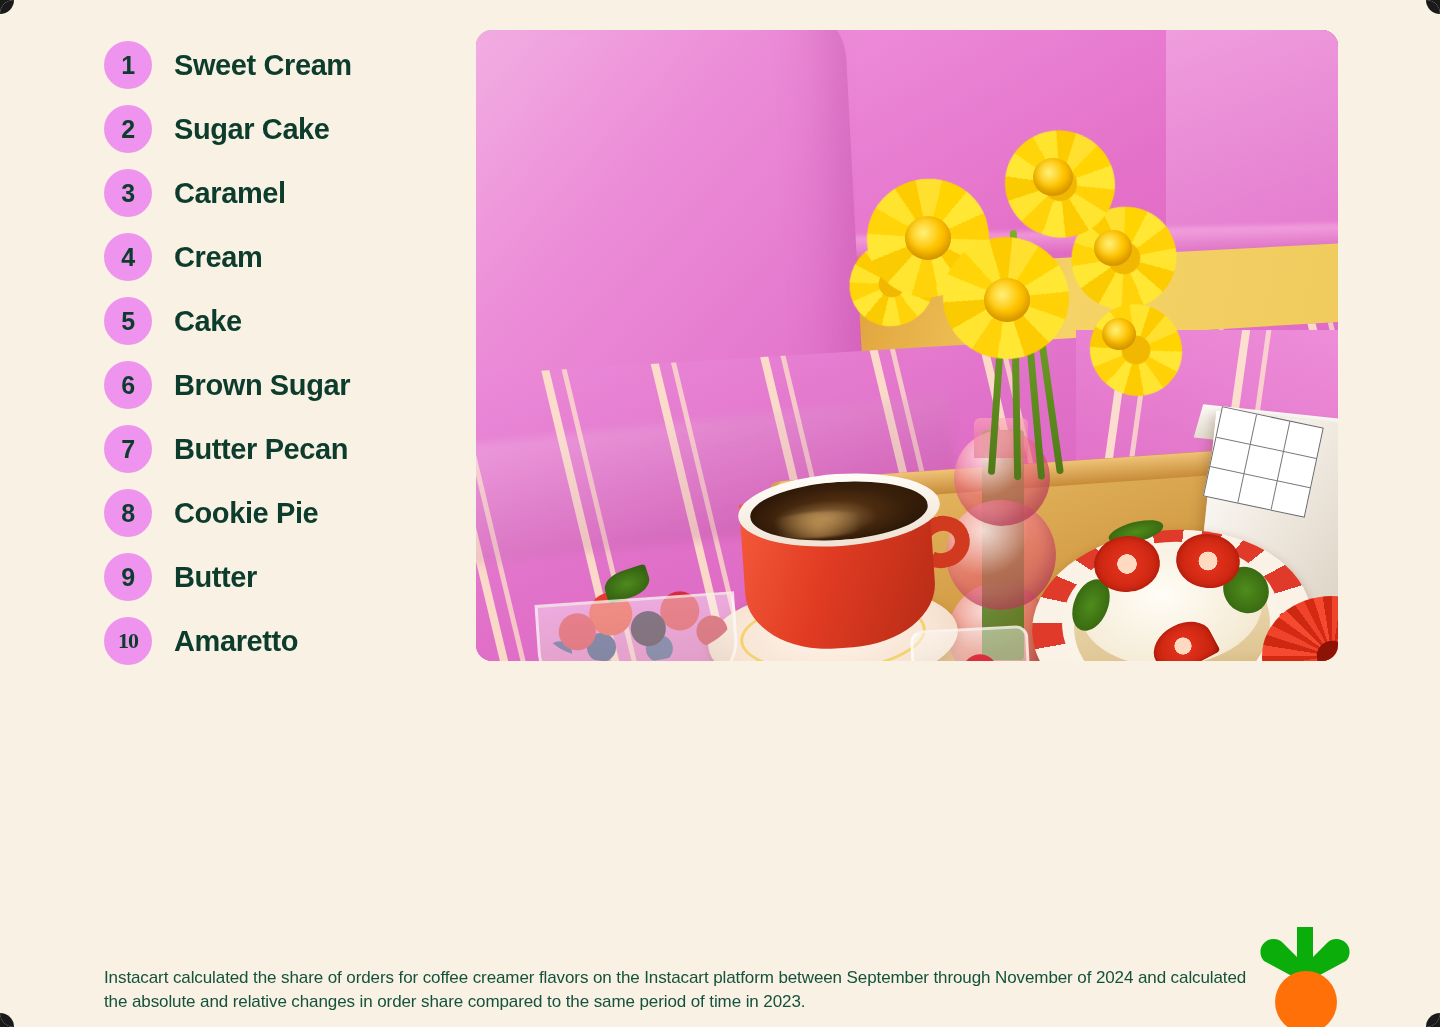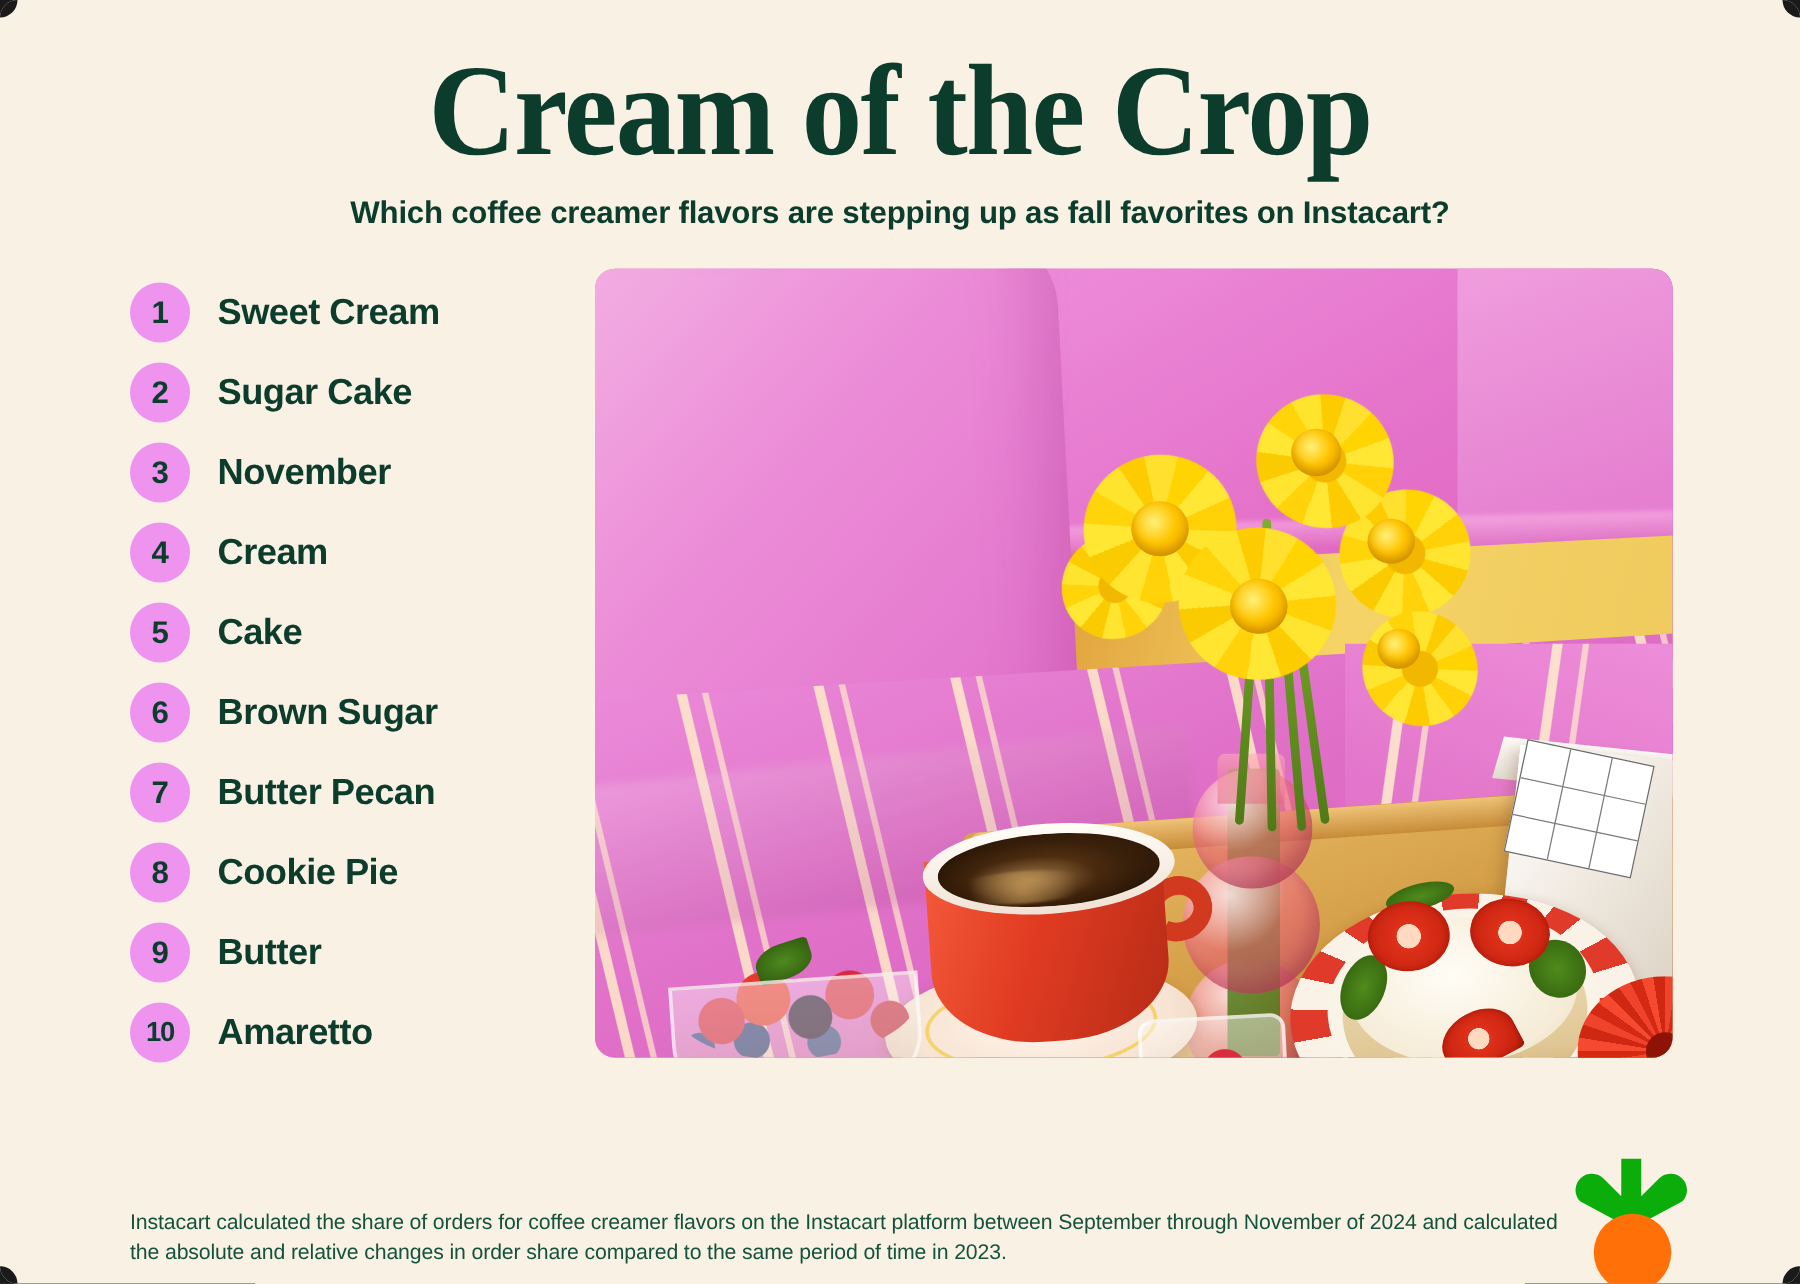--- a/index.html
+++ b/index.html
@@ -72,21 +72,21 @@
     border-radius: 50%;
     background: #EE93EE;
     color: #0B3C2C;
     font-size: 25px;
     font-weight: 700;
     display: flex;
     align-items: center;
     justify-content: center;
     letter-spacing: -0.5px;
   }
-  .rank-badge.two-digit { font-size: 22px; letter-spacing: -1px; }
+  .rank-badge.two-digit { font-size: 22px; letter-spacing: -1px; font-family: Liberation Serif, serif; }
 
   .rank-label {
     margin-left: 22px;
     font-size: 29px;
     font-weight: 700;
     color: #0B3C2C;
     letter-spacing: -0.4px;
     white-space: nowrap;
   }
 
@@ -514,39 +514,35 @@
 </head>
 <body>
 
 <div id="card">
 
   <div class="notch n-tl"></div>
   <div class="notch n-tr"></div>
   <div class="notch n-bl"></div>
   <div class="notch n-br"></div>
 
-  <div id="header">
-    <h1 id="title">Cream of the Crop</h1>
-    <h2 id="subtitle">Which coffee creamer flavors are stepping up as fall favorites on Instacart?</h2>
-  </div>
 
   <div id="body">
 
     <ol id="rank-list">
       <li class="rank-item">
         <span class="rank-badge">1</span>
         <span class="rank-label">Sweet Cream</span>
       </li>
       <li class="rank-item">
         <span class="rank-badge">2</span>
         <span class="rank-label">Sugar Cake</span>
       </li>
       <li class="rank-item">
         <span class="rank-badge">3</span>
-        <span class="rank-label">November</span>
+        <span class="rank-label">Caramel</span>
       </li>
       <li class="rank-item">
         <span class="rank-badge">4</span>
         <span class="rank-label">Cream</span>
       </li>
       <li class="rank-item">
         <span class="rank-badge">5</span>
         <span class="rank-label">Cake</span>
       </li>
       <li class="rank-item">

